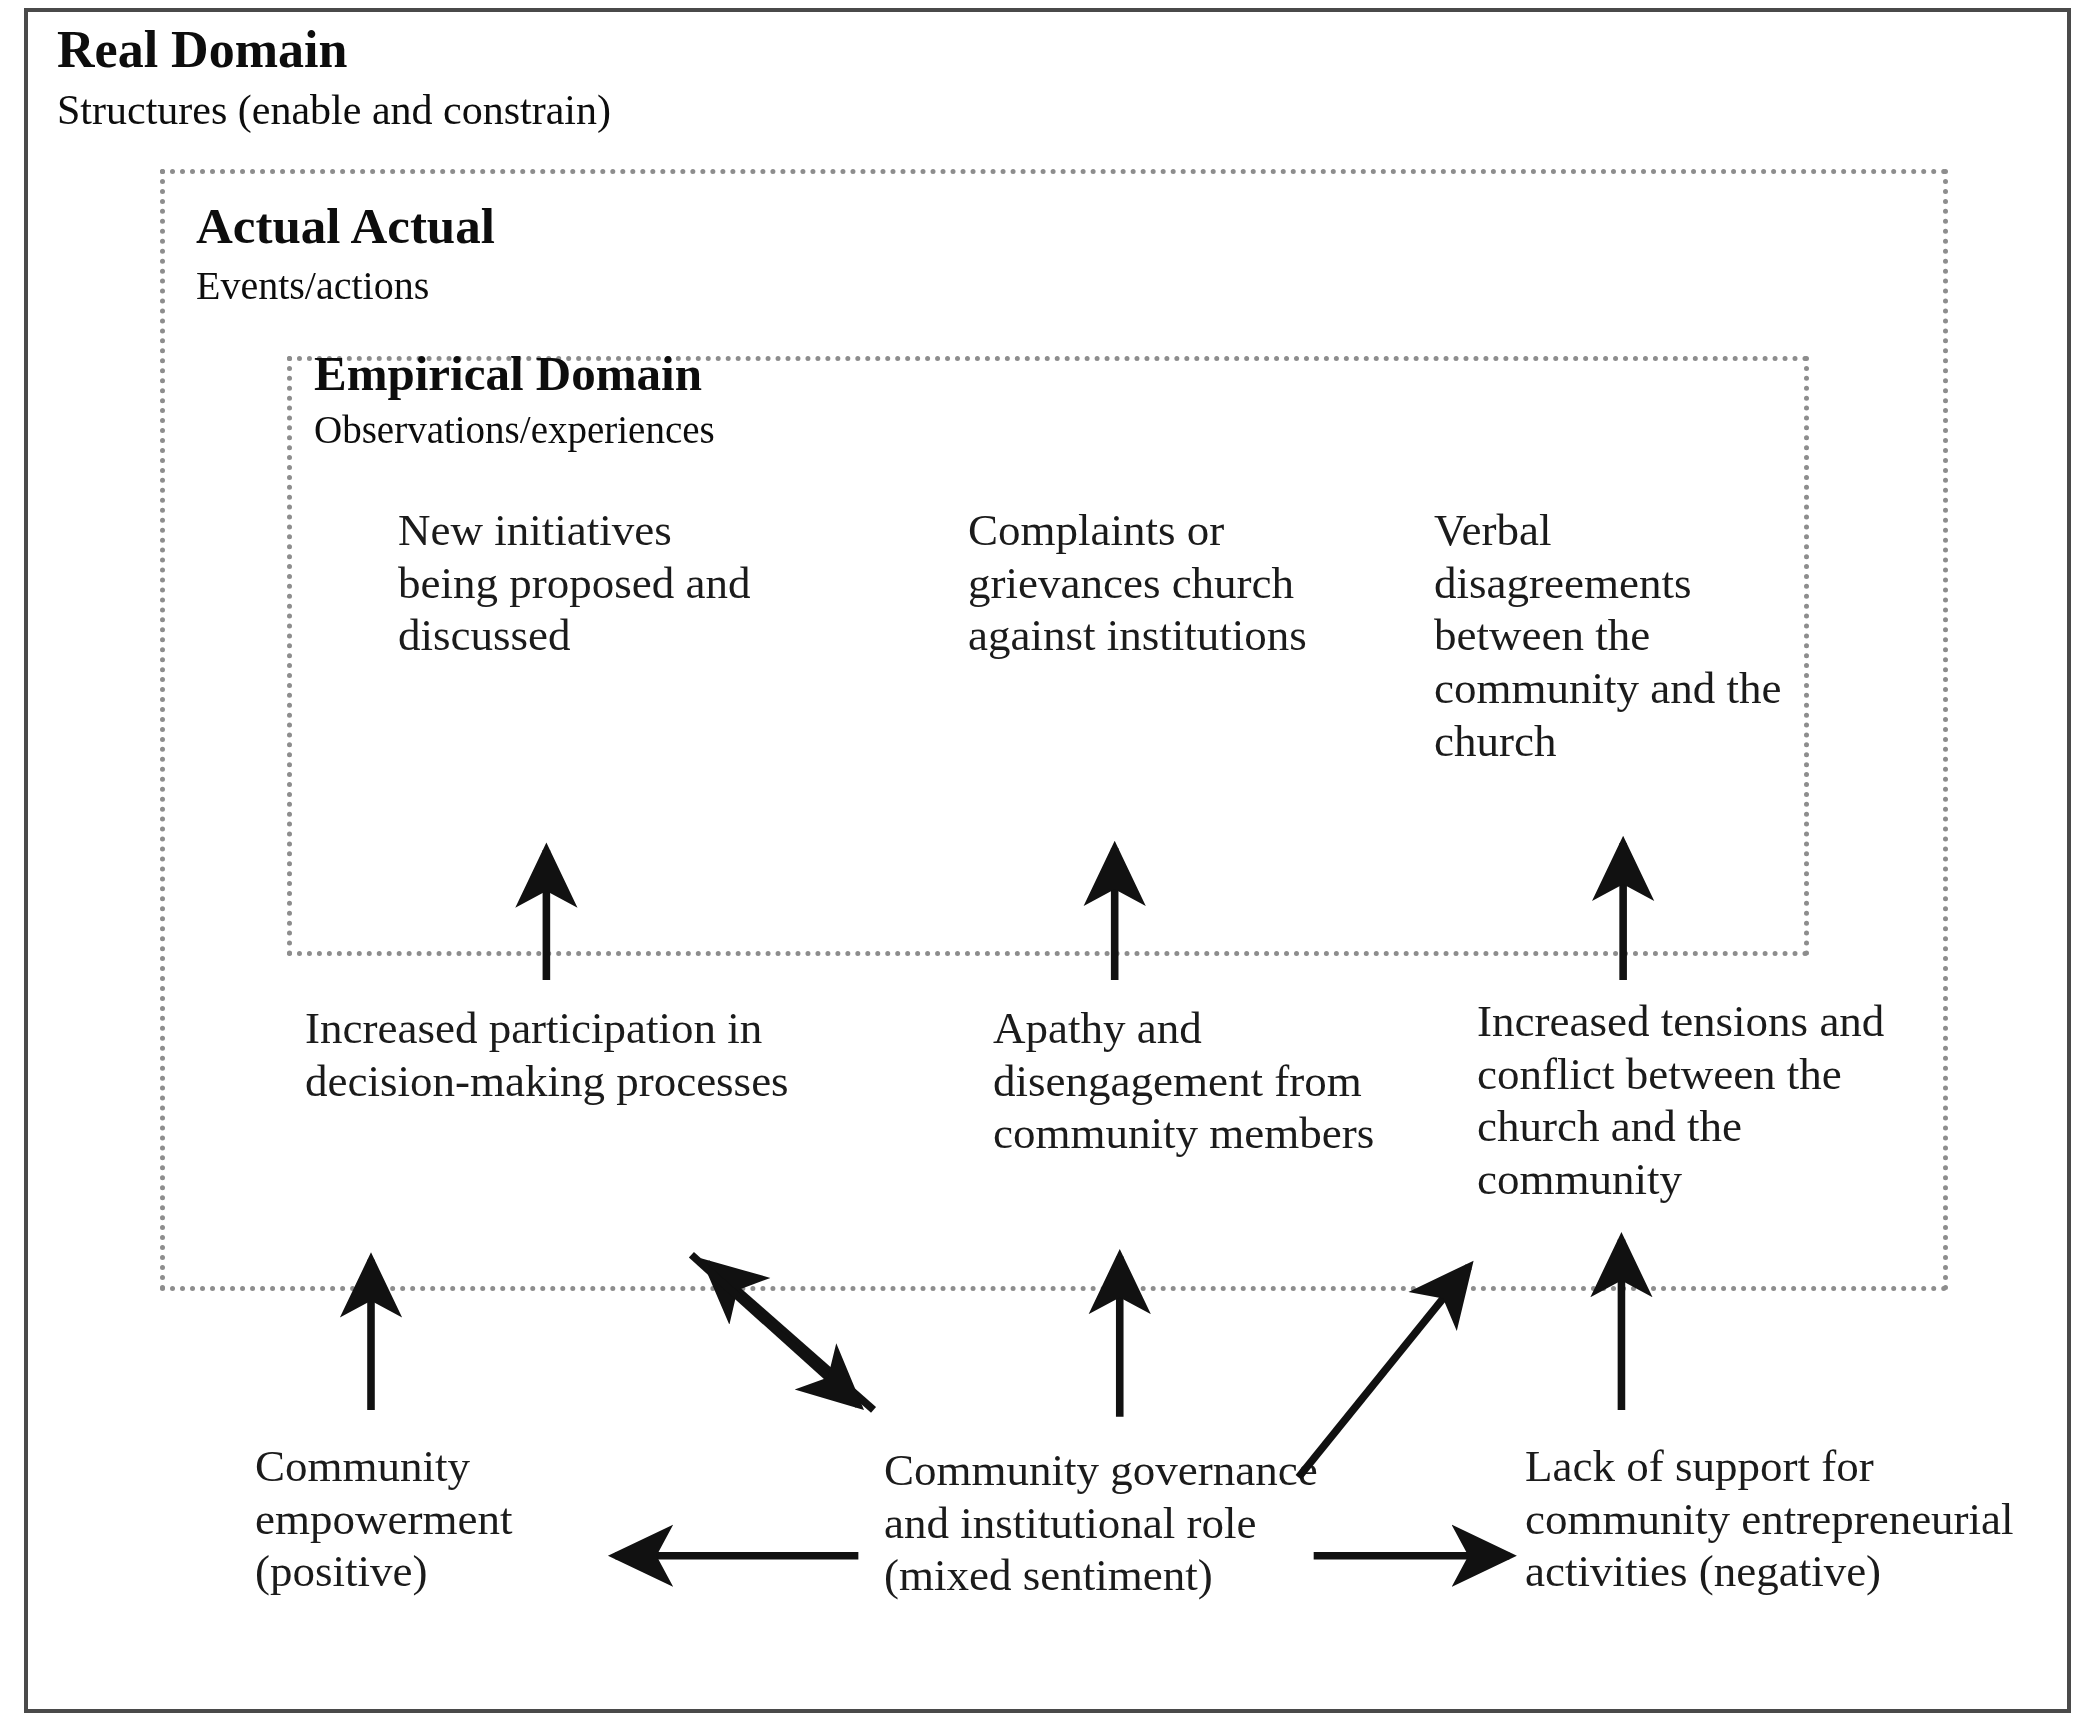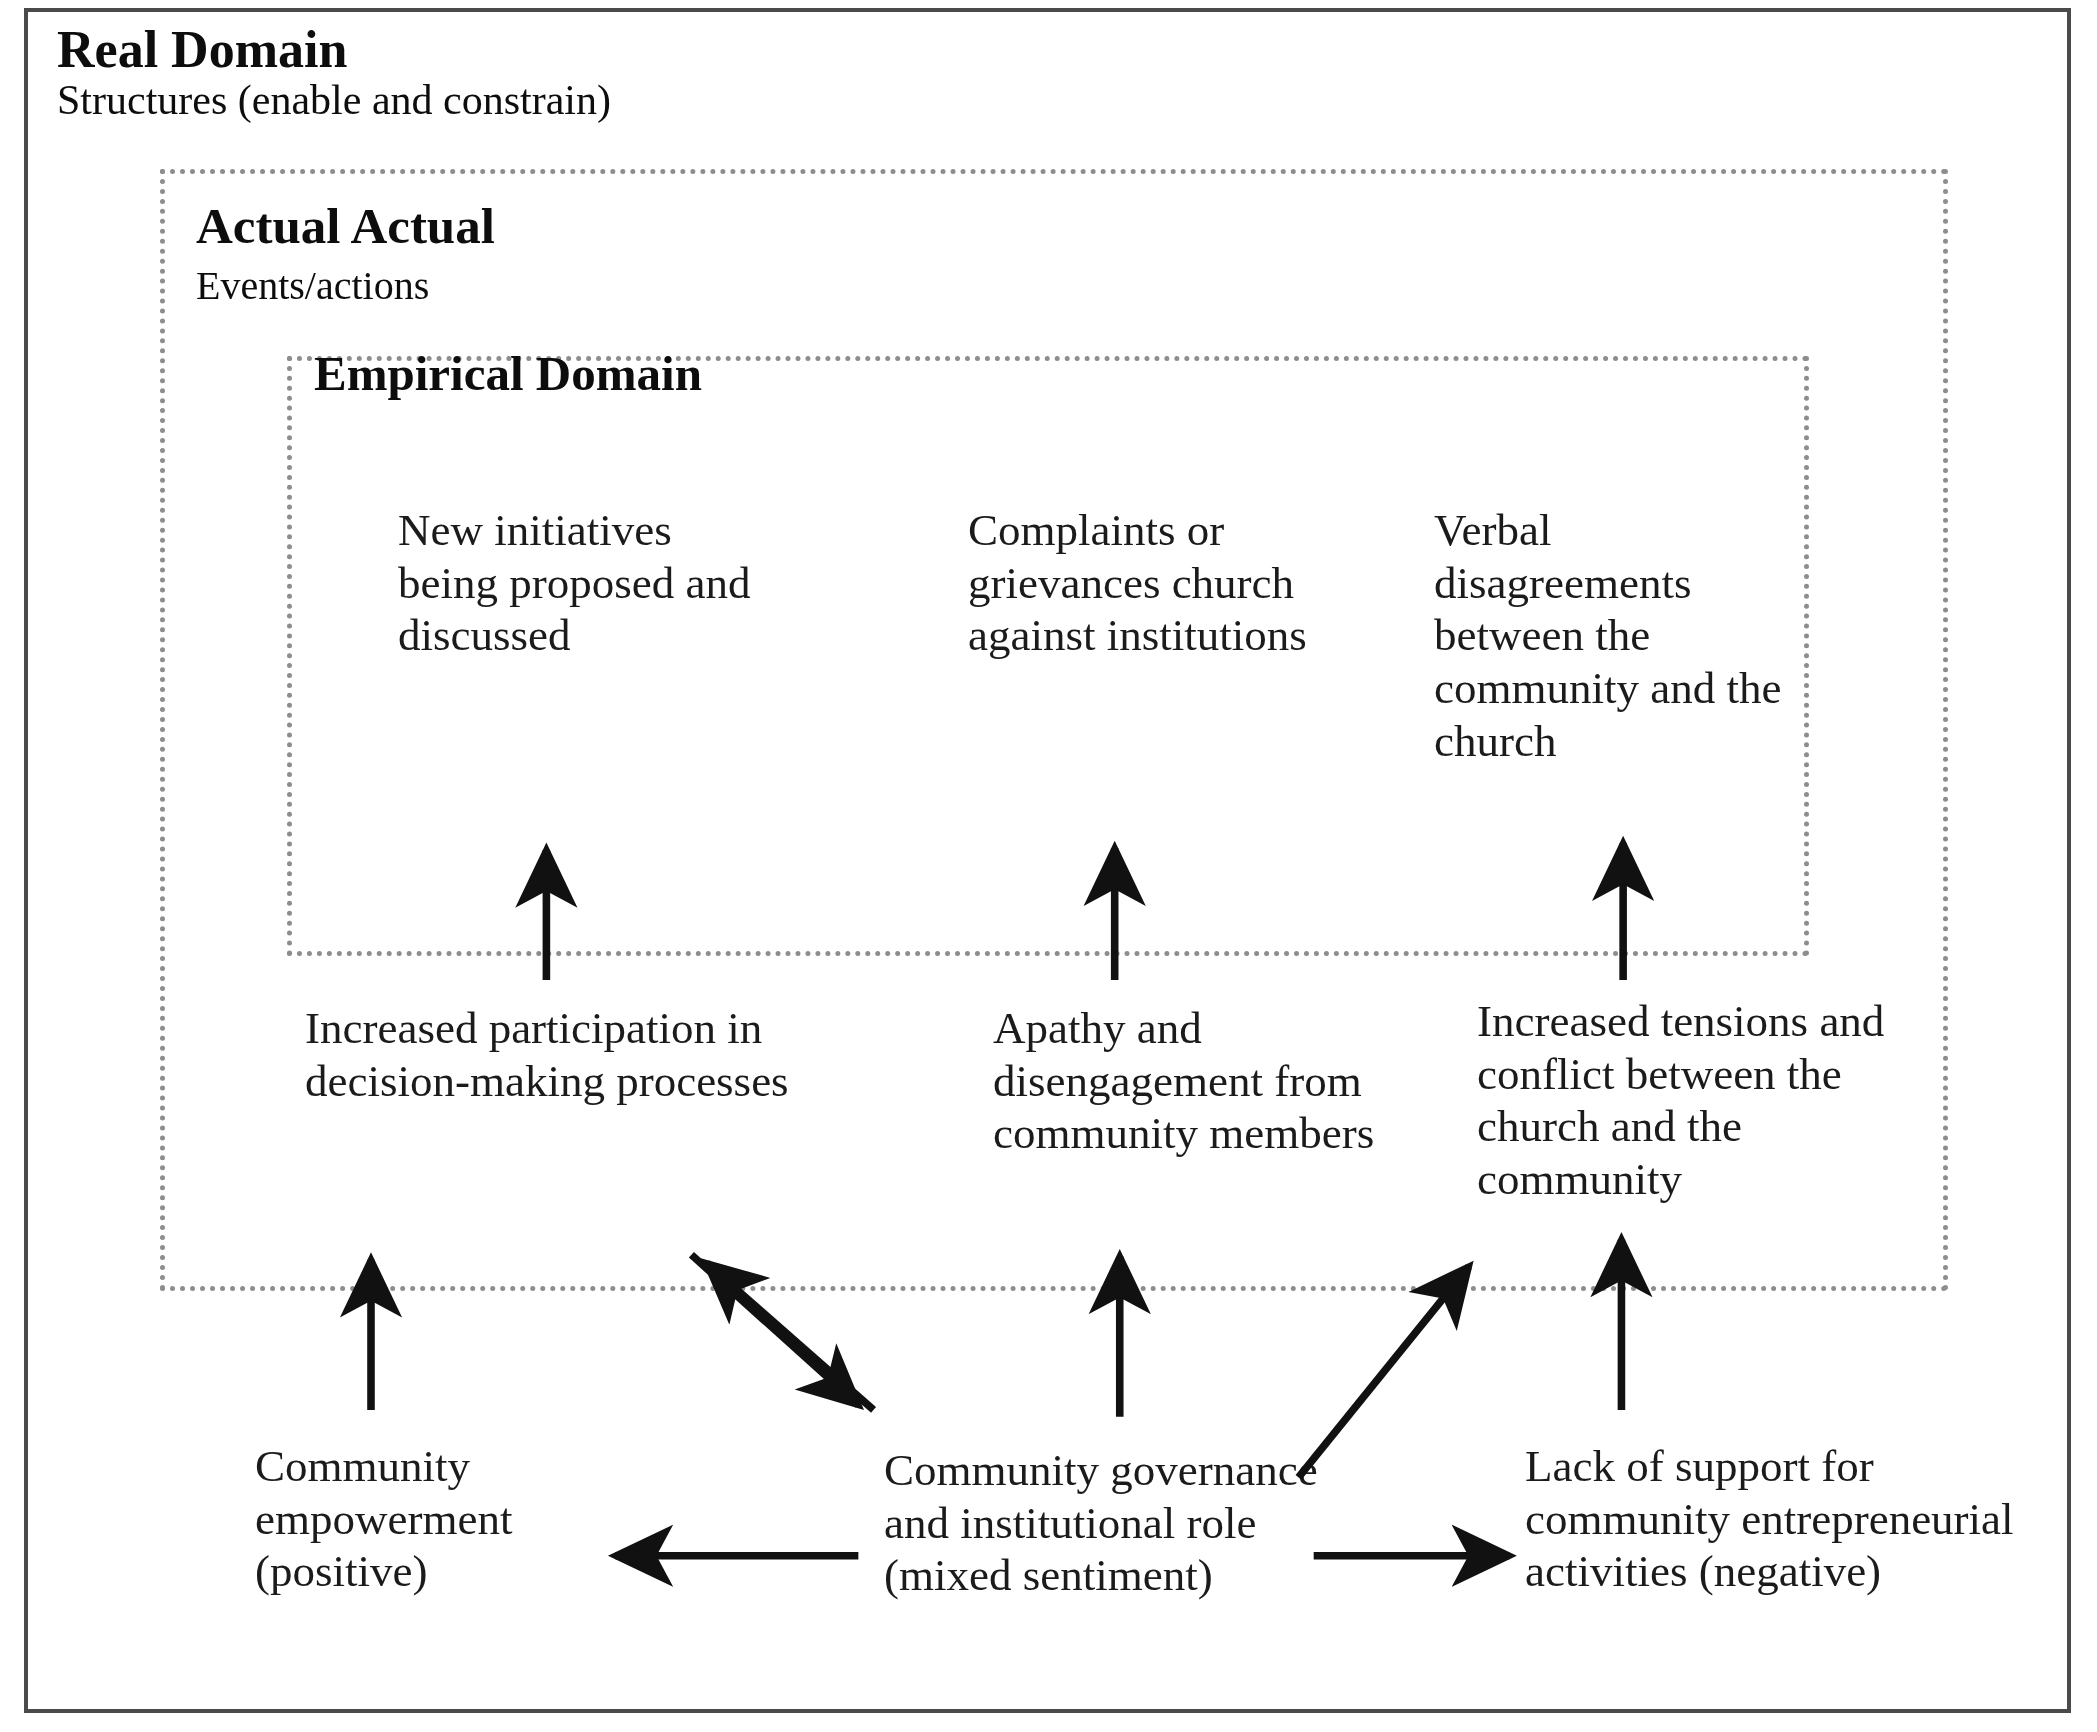--- a/index.html
+++ b/index.html
@@ -59,21 +59,21 @@
     display: block;
     white-space: nowrap;
   }
   .domain-sub {
     font-weight: normal;
     display: block;
     white-space: nowrap;
   }
   .real-head      { left: 57px;  top: 22px;  }
   .real-head .domain-title { font-size: 52px; }
-  .real-head .domain-sub   { font-size: 42px; }
+  .real-head .domain-sub   { font-size: 42px; margin-top: 10px; }
 
   .actual-head    { left: 196px; top: 199px; }
   .actual-head .domain-title { font-size: 51px; }
   .actual-head .domain-sub   { font-size: 40px; margin-top: 10px; }
 
   .empirical-head { left: 314px; top: 348px; }
   .empirical-head .domain-title { font-size: 49px; }
   .empirical-head .domain-sub   { font-size: 39px; margin-top: 8.4px; }
 
   
@@ -124,20 +124,21 @@
     <span class="domain-sub">Structures (enable and constrain)</span>
   </div>
 
   <div class="domain-head actual-head">
     <span class="domain-title">Actual Actual</span>
     <span class="domain-sub">Events/actions</span>
   </div>
 
   <div class="domain-head empirical-head">
     <span class="domain-title">Empirical Domain</span>
+    <span class="domain-sub">Observations/experiences</span>
   </div>
 
   <div class="node n-emp-1">New initiatives being proposed and discussed</div>
   <div class="node n-emp-2">Complaints or grievances church against institutions</div>
   <div class="node n-emp-3">Verbal disagreements between the community and the church</div>
 
   <div class="node n-act-1">Increased participation in decision-making processes</div>
   <div class="node n-act-2">Apathy and disengagement from community members</div>
   <div class="node n-act-3">Increased tensions and conflict between the church and the community</div>
 

